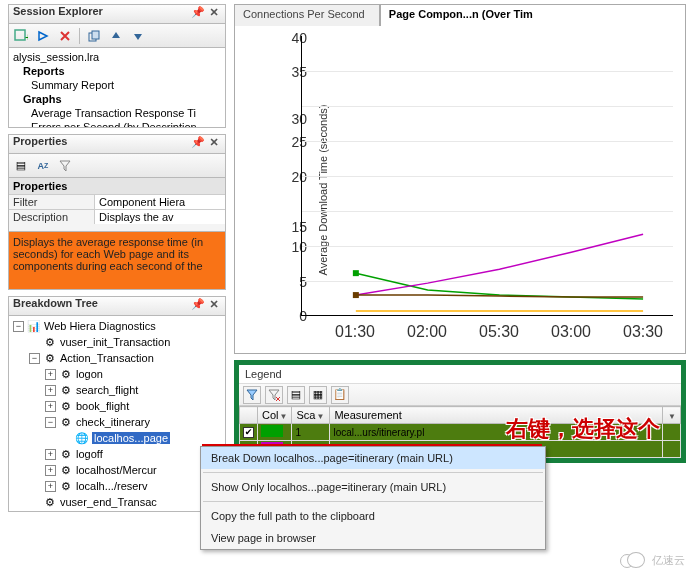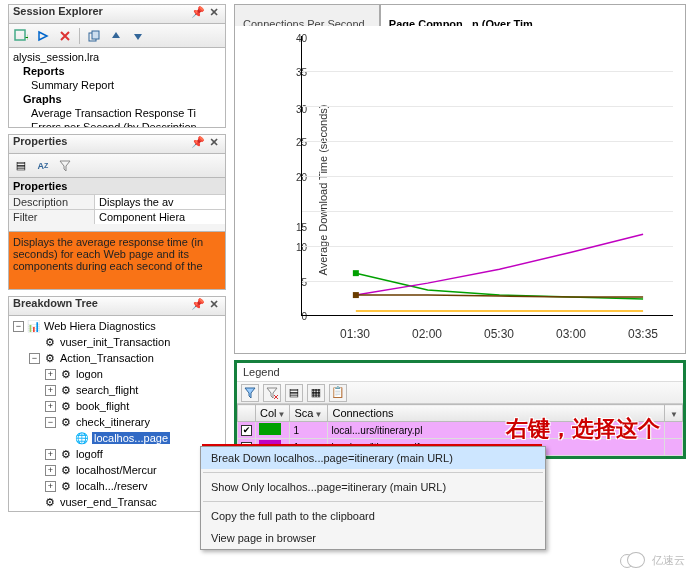--- a/index.html
+++ b/index.html
@@ -22,30 +22,30 @@
 .prop-v{flex:1;padding:1px 4px;background:#fff;white-space:nowrap;overflow:hidden}
 .desc{border:1px solid #b8b8b8;border-top:none;padding:4px;font-size:11px;color:#222;height:58px;background:#f97316}
 .bd-body{border:1px solid #b8b8b8;border-top:none;height:196px;background:#fff;overflow:hidden;padding:2px 0}
 .tree{position:relative}
 .node{display:flex;align-items:center;height:16px;white-space:nowrap}
 .exp{width:11px;height:11px;border:1px solid #888;background:#fff;display:inline-flex;align-items:center;justify-content:center;font-size:9px;line-height:1;margin-right:3px;color:#333}
 .tico{width:14px;height:14px;margin-right:3px;display:inline-flex;align-items:center;justify-content:center}
 .sel{background:#316ac5;color:#fff;padding:0 2px}
 .right-col{position:absolute;left:234px;top:4px;width:452px}
 .tabs{display:flex;height:22px}
-.tab{border:1px solid #aaa;border-bottom:none;padding:13px 8px;background:#f0f0f0;color:#444;white-space:nowrap;overflow:hidden}
+.tab{border:1px solid #aaa;border-bottom:none;padding:3px 8px;background:#f0f0f0;color:#444;white-space:nowrap;overflow:hidden}
 .tab.active{background:#fff;font-weight:bold;color:#000}
 .chart-area{border:1px solid #aaa;border-top:none;height:328px;background:#fff;position:relative}
 .yaxis-label{position:absolute;left:2px;top:50%;transform:translateY(-50%) rotate(-90deg);transform-origin:center;font-size:11px;color:#333;white-space:nowrap}
 .plot{position:absolute;left:66px;top:10px;width:372px;height:280px;border-left:1px solid #000;border-bottom:1px solid #000}
 .grid-h{position:absolute;left:0;width:100%;border-top:1px solid #e8e8e8}
-.ytick{position:absolute;right:378px;font-size:10px;color:#333;transform:translateY(-50%)}
-.xtick{position:absolute;bottom:12px;font-size:12px;color:#333;transform:translateX(-50%)}
+.ytick{position:absolute;right:378px;font-size:14px;color:#333;transform:translateY(-50%)}
+.xtick{position:absolute;bottom:12px;font-size:16px;color:#333;transform:translateX(-50%)}
 svg.lines{position:absolute;left:0;top:0;width:100%;height:100%}
-.legend-area{margin-top:6px;border:3px solid #15803d;background:#f0abfc}
+.legend-area{margin-top:6px;border:5px solid #15803d;background:#4d7c0f}
 .legend-hdr{padding:3px 6px;color:#333;background:#fff;border-bottom:1px solid #ddd}
 .legend-tb{background:linear-gradient(#fafafa,#eee);border-bottom:1px solid #ccc;height:22px;display:flex;align-items:center;padding:0 4px;gap:4px}
 .lg-btn{width:18px;height:18px;border:1px solid #bbb;background:#f4f4f4;display:inline-flex;align-items:center;justify-content:center}
 .legend-table{width:100%;border-collapse:collapse}
 .legend-table th{background:linear-gradient(#fafafa,#e6e6e6);border:1px solid #bbb;padding:2px 4px;font-weight:normal;text-align:left;font-size:10px}
 .legend-table td{border:1px solid #ddd;padding:1px 3px;font-size:10px;height:16px}
 .chk{width:11px;height:11px;background:#fff;border:1px solid #333;display:inline-flex;align-items:center;justify-content:center;font-size:9px}
 .swatch{width:22px;height:12px;display:inline-block}
 .context-menu{position:absolute;left:200px;top:446px;width:346px;background:#f5f5f5;border:1px solid #999;box-shadow:2px 2px 4px rgba(0,0,0,.3);z-index:100}
 .cm-item{padding:5px 10px;color:#222}
@@ -127,26 +127,26 @@
       <span class="tb-icon" style="font-size:9px;font-weight:bold;color:#369">A<span style="font-size:7px">Z</span></span>
       <span class="tb-icon">
           <svg width="12" height="12">
             <path d="M1 1 L11 1 L7 6 L7 11 L5 9 L5 6 Z" fill="none" stroke="#888"></path>
           </svg>
         </span>
     </div>
     <div class="props-body">
       <div class="props-title">Properties</div>
       <div class="prop-row">
+          <div class="prop-k">Filter</div>
+          <div class="prop-v">Component Hiera</div>
+        </div>
+      <div class="prop-row">
           <div class="prop-k">Description</div>
           <div class="prop-v">Displays the av</div>
-        </div>
-      <div class="prop-row">
-          <div class="prop-k">Filter</div>
-          <div class="prop-v">Component Hiera</div>
         </div>
     </div>
     <div class="desc">Displays the average response time (in seconds) for each Web page and its components during each second of the</div>
   </div>
 
   <div class="sec">
     <div class="panel-header">
       <span class="title">Breakdown Tree</span>
       <span class="hdr-btn">📌</span>
       <span class="hdr-btn">✕</span>
@@ -225,29 +225,29 @@
   </div>
   <div class="chart-area">
     <div class="yaxis-label">Average Download Time (seconds)</div>
 
     <div class="ytick" style="top:290px">0</div>
     <div class="ytick" style="top:256px">5</div>
     <div class="ytick" style="top:221px">10</div>
     <div class="ytick" style="top:201px">15</div>
     <div class="ytick" style="top:151px">20</div>
     <div class="ytick" style="top:116px">25</div>
-    <div class="ytick" style="top:83px">30</div>
+    <div class="ytick" style="top:93px">30</div>
     <div class="ytick" style="top:46px">35</div>
     <div class="ytick" style="top:12px">40</div>
 
     <div class="xtick" style="left:120px">01:30</div>
     <div class="xtick" style="left:192px">02:00</div>
     <div class="xtick" style="left:264px">05:30</div>
     <div class="xtick" style="left:336px">03:00</div>
-    <div class="xtick" style="left:408px">03:35</div>
+    <div class="xtick" style="left:408px">03:30</div>
     <div class="plot">
       <div class="grid-h" style="top:35px"></div>
         <div class="grid-h" style="top:70px"></div>
         <div class="grid-h" style="top:105px"></div>
         <div class="grid-h" style="top:140px"></div>
         <div class="grid-h" style="top:175px"></div>
         <div class="grid-h" style="top:210px"></div>
         <div class="grid-h" style="top:245px"></div>
       <svg class="lines" viewBox="0 0 372 280" preserveAspectRatio="none">
 
@@ -278,21 +278,21 @@
       <span class="lg-btn">▤</span>
       <span class="lg-btn">▦</span>
       <span class="lg-btn">📋</span>
     </div>
     <table class="legend-table">
       <tbody>
           <tr>
         <th style="width:18px"></th>
         <th style="width:34px"><span>Col</span><span class="dd">▼</span></th>
         <th style="width:38px"><span>Sca</span><span class="dd">▼</span></th>
-        <th><span>Connections</span></th>
+        <th><span>Measurement</span></th>
         <th style="width:14px"><span class="dd">▼</span></th>
       </tr>
       <tr>
         <td><span class="chk">✔</span></td>
         <td><span class="swatch" style="background:#00a000"></span></td>
         <td>1</td>
         <td>local...urs/itinerary.pl</td>
             <td></td>
       </tr>
       <tr>

